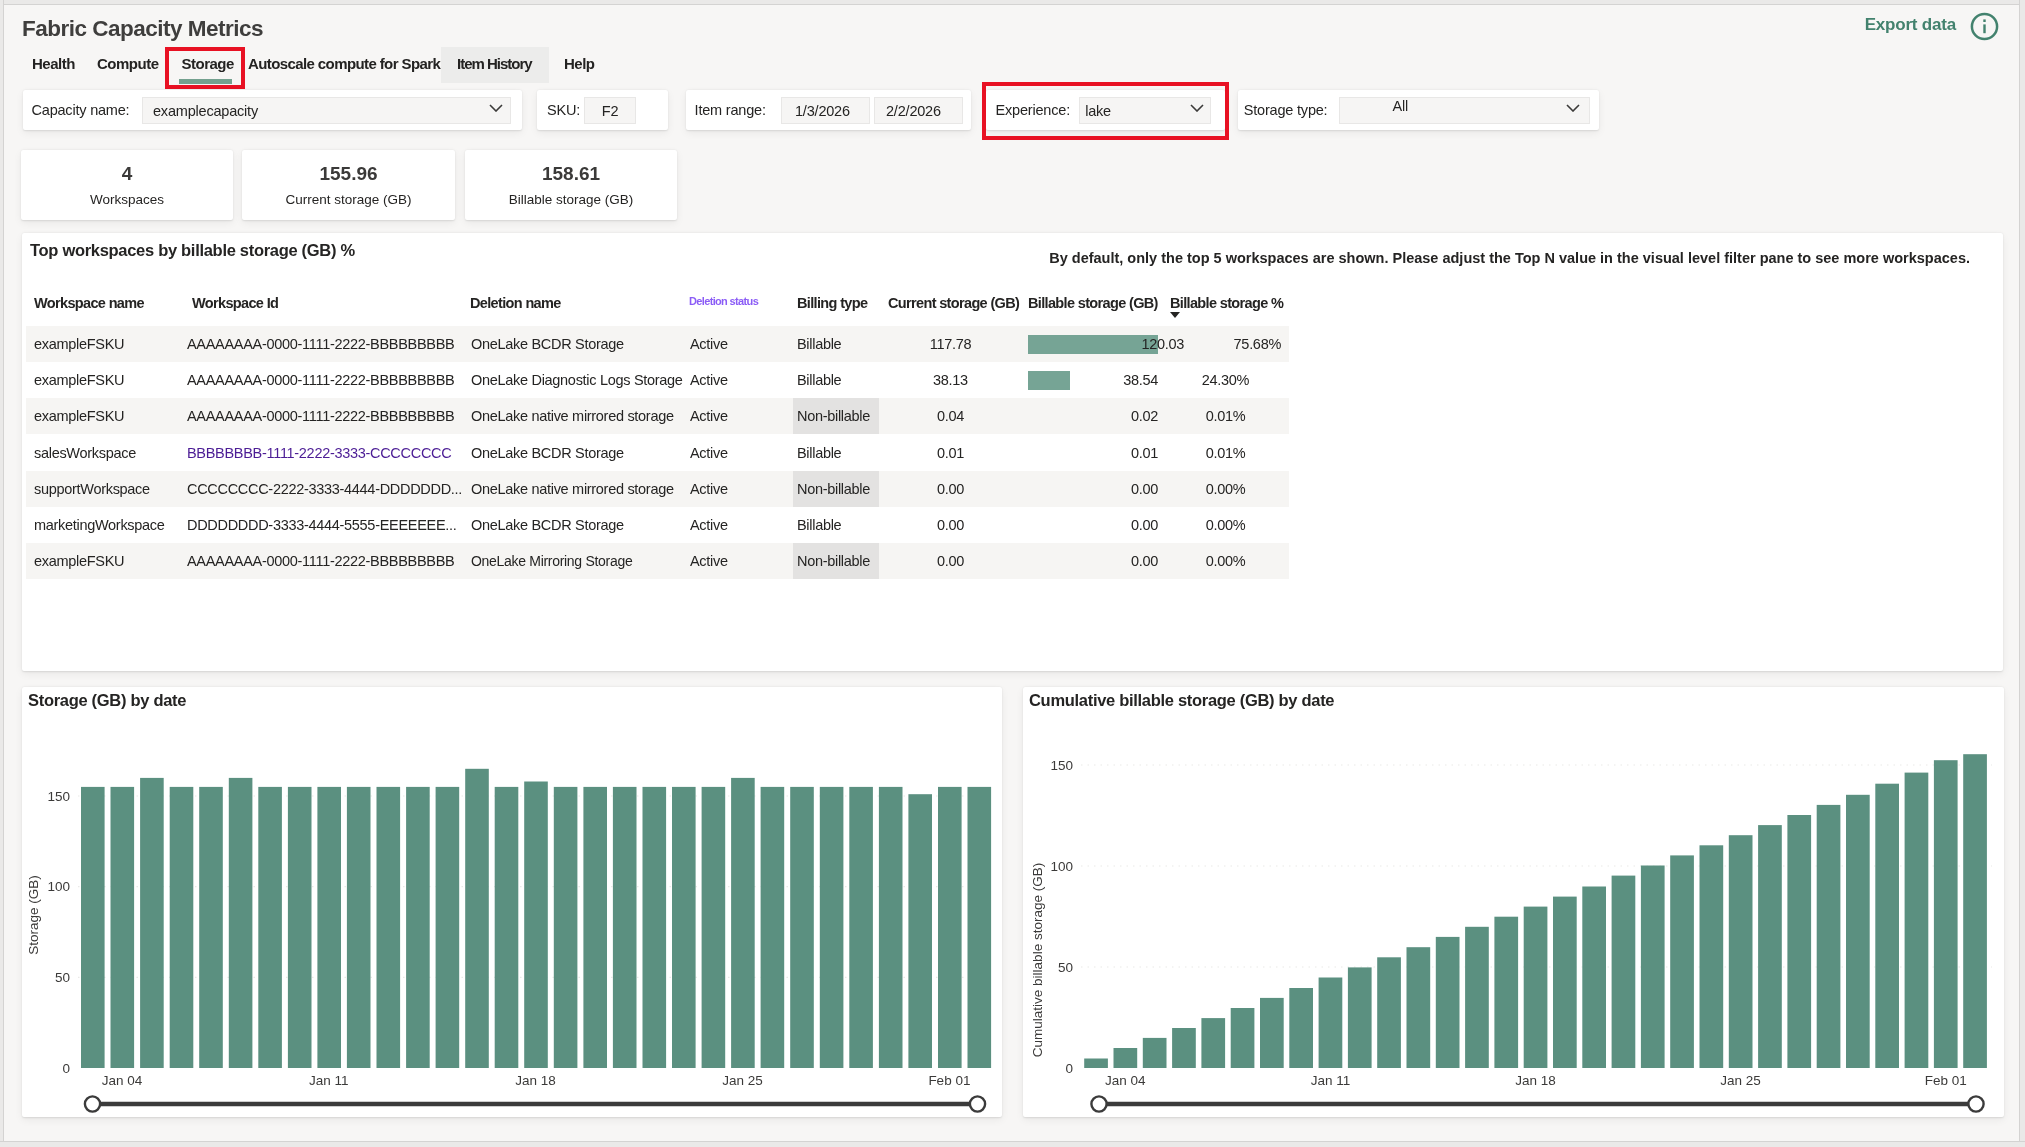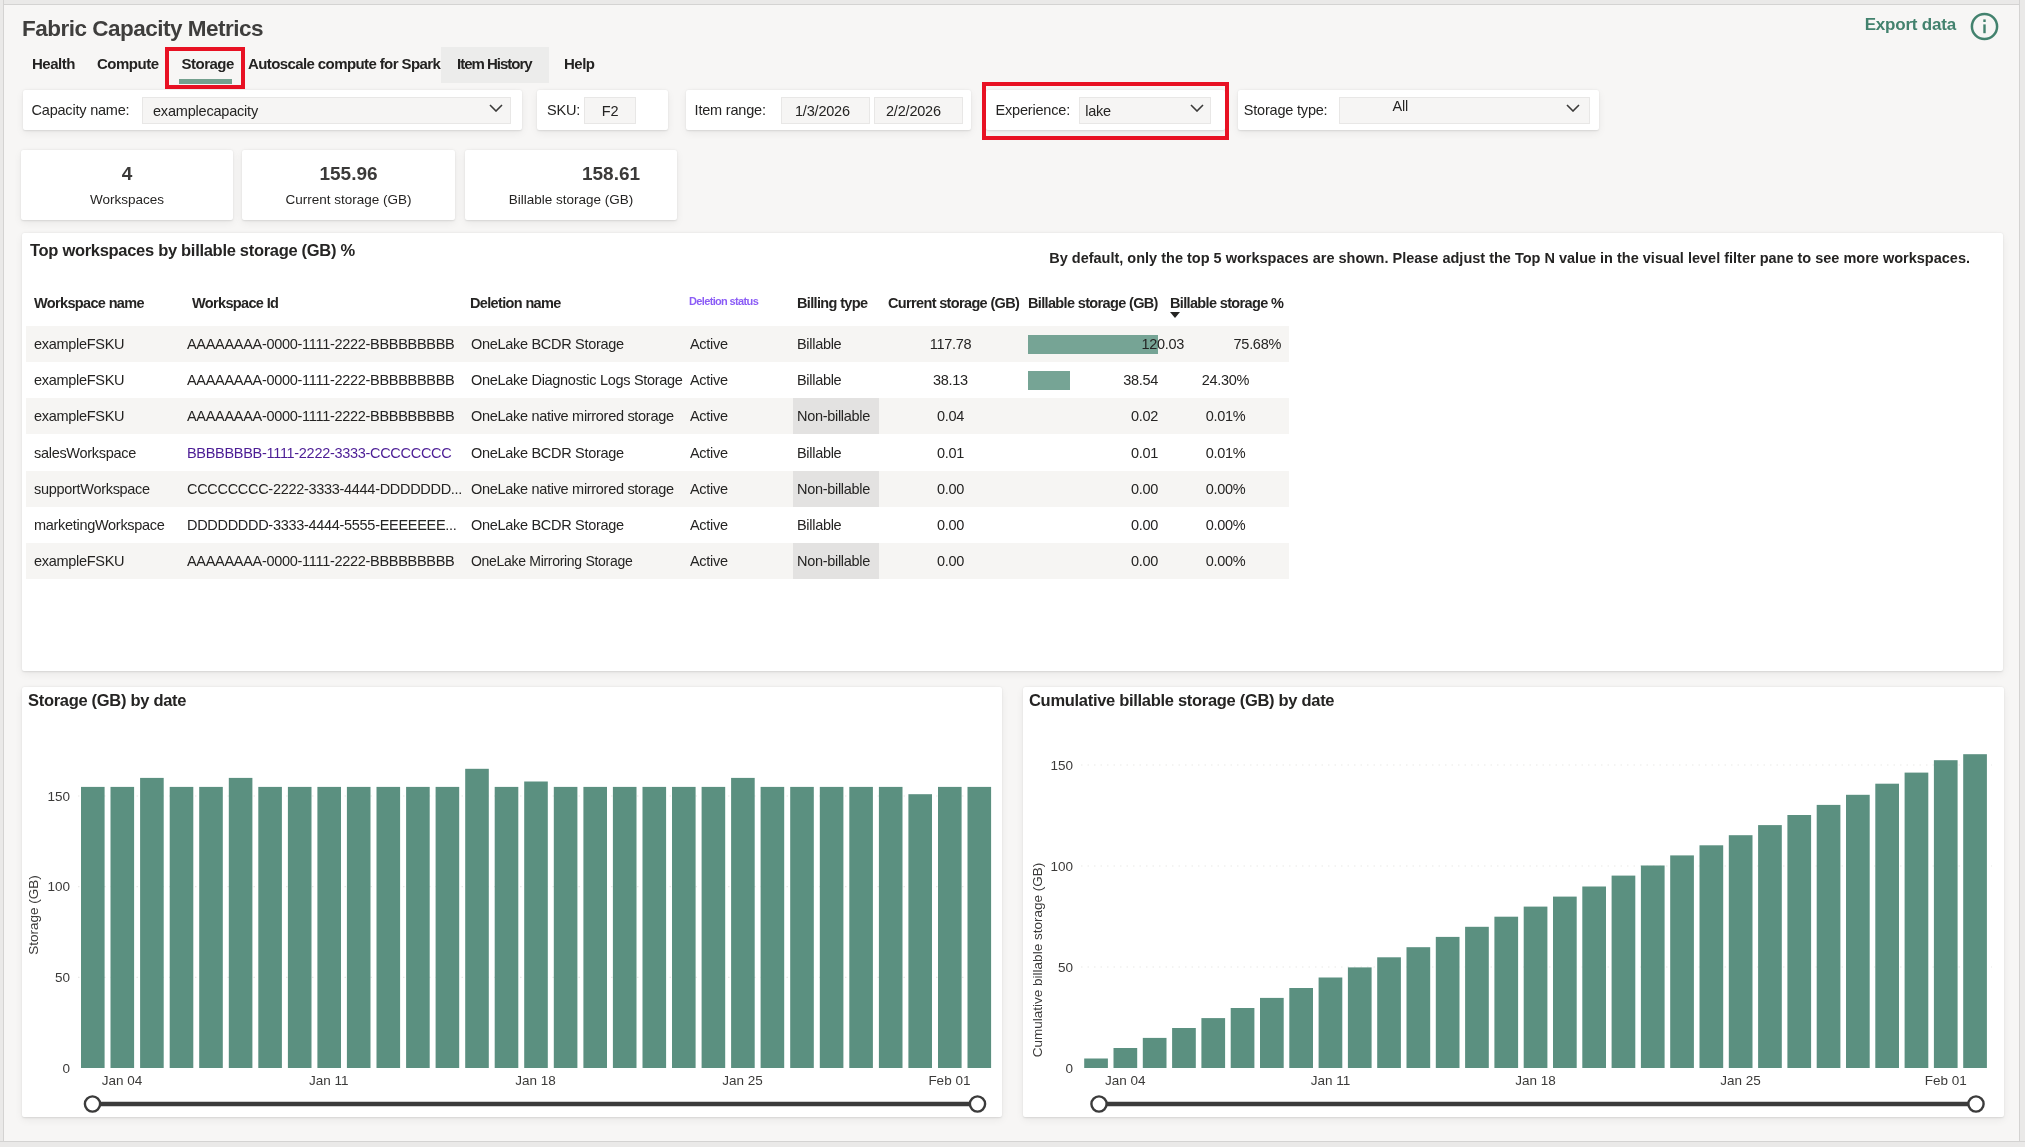--- a/index.html
+++ b/index.html
@@ -57,21 +57,21 @@
 <svg class="chev" style="left:1566px;top:104px;" viewBox="0 0 14 8">
     <path d="M1 1 L7 7 L13 1" fill="none" stroke="#3b3a39" stroke-width="1.6"></path>
   </svg>
 <div class="card" style="left:21px;top:150px;width:212px;height:70px;"></div>
 <div class="abs" style="left:21px;top:163px;width:212px;text-align:center;font-size:19px;font-weight:bold;color:#3b3a39;">4</div>
 <div class="abs" style="left:21px;top:192px;width:212px;text-align:center;font-size:13.5px;color:#252423;">Workspaces</div>
 <div class="card" style="left:242px;top:150px;width:213px;height:70px;"></div>
 <div class="abs" style="left:242px;top:163px;width:213px;text-align:center;font-size:19px;font-weight:bold;color:#3b3a39;">155.96</div>
 <div class="abs" style="left:242px;top:192px;width:213px;text-align:center;font-size:13.5px;color:#252423;">Current storage (GB)</div>
 <div class="card" style="left:465px;top:150px;width:212px;height:70px;"></div>
-<div class="abs" style="left:465px;top:163px;width:212px;text-align:center;font-size:19px;font-weight:bold;color:#3b3a39;margin-left:40px;">158.61</div>
+<div class="abs" style="left:465px;top:163px;width:212px;text-align:center;font-size:19px;font-weight:bold;color:#3b3a39;">158.61</div>
 <div class="abs" style="left:465px;top:192px;width:212px;text-align:center;font-size:13.5px;color:#252423;">Billable storage (GB)</div>
 <div class="card" style="left:22px;top:233px;width:1981px;height:438px;"></div>
 <div class="abs" style="left:30px;top:241px;font-size:16.5px;font-weight:bold;color:#252423;letter-spacing:-0.3px;">Top workspaces by billable storage (GB) %</div>
 <div class="abs" style="left:1000px;top:250px;width:970px;text-align:right;font-size:14.5px;font-weight:bold;color:#252423;">By default, only the top 5 workspaces are shown. Please adjust the Top N value in the visual level filter pane to see more workspaces.</div>
 <div class="abs" style="left:34px;top:295px;font-size:14.5px;font-weight:bold;color:#252423;letter-spacing:-0.65px;white-space:nowrap;">Workspace name</div>
 <div class="abs" style="left:184px;top:295px;font-size:14.5px;font-weight:bold;color:#252423;letter-spacing:-0.65px;white-space:nowrap;margin-left:8px;">Workspace Id</div>
 <div class="abs" style="left:470px;top:295px;font-size:14.5px;font-weight:bold;color:#252423;letter-spacing:-0.65px;white-space:nowrap;">Deletion name</div>
 <div class="abs" style="left:689px;top:295px;font-size:11px;font-weight:bold;color:#8b5cf6;letter-spacing:-0.65px;white-space:nowrap;">Deletion status</div>
 <div class="abs" style="left:797px;top:295px;font-size:14.5px;font-weight:bold;color:#252423;letter-spacing:-0.65px;white-space:nowrap;">Billing type</div>
 <div class="abs" style="left:888px;top:295px;font-size:14.5px;font-weight:bold;color:#252423;letter-spacing:-0.65px;white-space:nowrap;">Current storage (GB)</div>

